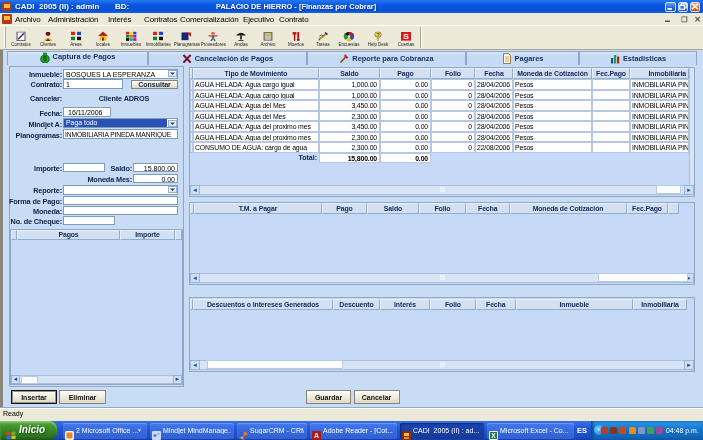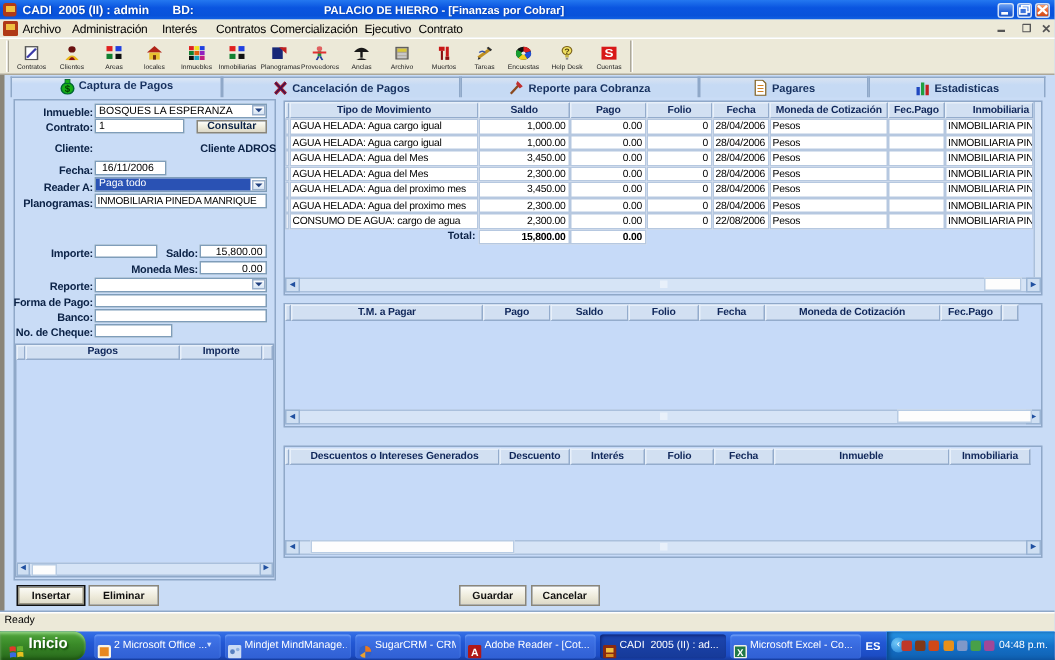--- a/index.html
+++ b/index.html
@@ -211,25 +211,25 @@
     <div style="position:absolute;left:2px;top:1.5px;font-size:7px;color:#000;white-space:nowrap;">BOSQUES LA ESPERANZA</div>
 <div style="position:absolute;right:0.5px;top:0.5px;width:9px;height:7px;background:linear-gradient(#fefefe,#d6e4f4);border:1px solid #9ab0cc;">
       <svg width="7" height="5" style="display:block;margin:0 auto;">
         <path d="M1 1.4 L6 1.4 L3.5 3.9 Z" fill="#204080"></path>
       </svg>
     </div>
   </div>
 <div class="lbl" style="left:2px;top:80px;width:60px;">Contrato:</div>
 <div class="tb" style="left:63px;top:79px;width:60px;height:9.5px;text-align:left;padding:1px 2px 0 2px;overflow:hidden;white-space:nowrap;">1</div>
 <div class="btn" style="left:131px;top:79.5px;width:47px;height:9.5px;line-height:8.5px;color:#0b2246;">Consultar</div>
-<div class="lbl" style="left:2px;top:93.5px;width:60px;">Cliente:</div>
-<div class="lbl" style="left:64px;top:93.5px;width:120px;text-align:right;">Cliente ADROS</div>
+<div class="lbl" style="left:2px;top:93.5px;width:60px;">Cancelar:</div>
+<div class="lbl" style="left:64px;top:93.5px;width:120px;text-align:center;">Cliente ADROS</div>
 <div class="lbl" style="left:2px;top:108.5px;width:60px;">Fecha:</div>
 <div class="tb" style="left:63px;top:107px;width:48px;height:9.5px;text-align:left;padding:1px 4px 0 4px;overflow:hidden;white-space:nowrap;">16/11/2006</div>
-<div class="lbl" style="left:2px;top:119.5px;width:60px;">Reader A:</div>
+<div class="lbl" style="left:2px;top:119.5px;width:60px;">Mindjet A:</div>
 <div class="tb" style="left:63px;top:118px;width:115px;height:10px;">
     <div style="position:absolute;left:0;top:0;right:10px;bottom:0;background:#2a52b4;color:#fff;font-size:6.9px;line-height:8.5px;padding:0 0 0 2px;white-space:nowrap;overflow:hidden;">Paga todo</div>
 <div style="position:absolute;right:0.5px;top:0.5px;width:9px;height:7px;background:linear-gradient(#fefefe,#d6e4f4);border:1px solid #9ab0cc;">
       <svg width="7" height="5" style="display:block;margin:0 auto;">
         <path d="M1 1.4 L6 1.4 L3.5 3.9 Z" fill="#204080"></path>
       </svg>
     </div>
   </div>
 <div class="lbl" style="left:2px;top:130.5px;width:60px;">Planogramas:</div>
 <div class="tb" style="left:63px;top:129px;width:115px;height:9.5px;padding:1px 0 0 1px;overflow:hidden;white-space:nowrap;font-size:6.7px;letter-spacing:-0.1px;">INMOBILIARIA PINEDA MANRIQUE</div>
@@ -243,21 +243,21 @@
 <div class="tb" style="left:63px;top:184.5px;width:115px;height:10px;">
     <div style="position:absolute;left:2px;top:1.5px;font-size:7px;color:#000;white-space:nowrap;"></div>
 <div style="position:absolute;right:0.5px;top:0.5px;width:9px;height:7px;background:linear-gradient(#fefefe,#d6e4f4);border:1px solid #9ab0cc;">
       <svg width="7" height="5" style="display:block;margin:0 auto;">
         <path d="M1 1.4 L6 1.4 L3.5 3.9 Z" fill="#204080"></path>
       </svg>
     </div>
   </div>
 <div class="lbl" style="left:0px;top:196.5px;width:62px;">Forma de Pago:</div>
 <div class="tb" style="left:63px;top:195.5px;width:115px;height:9.5px;text-align:left;padding:1px 2px 0 2px;overflow:hidden;white-space:nowrap;"></div>
-<div class="lbl" style="left:2px;top:207px;width:60px;">Banco:</div>
+<div class="lbl" style="left:2px;top:207px;width:60px;">Moneda:</div>
 <div class="tb" style="left:63px;top:205.5px;width:115px;height:9.5px;text-align:left;padding:1px 2px 0 2px;overflow:hidden;white-space:nowrap;"></div>
 <div class="lbl" style="left:0px;top:217px;width:62px;">No. de Cheque:</div>
 <div class="tb" style="left:63px;top:215.5px;width:52px;height:9.5px;text-align:left;padding:1px 2px 0 2px;overflow:hidden;white-space:nowrap;"></div>
 <div class="a" style="left:10px;top:229px;width:173px;height:156px;border:1px solid #8fa8c8;background:#c6daf8;"></div>
 <div class="hdrcell" style="left:11px;top:230px;width:6px;height:10px;"></div>
 <div class="hdrcell" style="left:17px;top:230px;width:103px;height:10px;">Pagos</div>
 <div class="hdrcell" style="left:120px;top:230px;width:55px;height:10px;">Importe</div>
 <div class="hdrcell" style="left:175px;top:230px;width:7px;height:10px;"></div>
 <div class="a" style="left:11px;top:375px;width:171px;height:9px;background:#d6e4f6;border:1px solid #aac0dc;"></div>
 <div class="a" style="left:11px;top:375px;width:9px;height:9px;background:#cfdff2;border:1px solid #9ab4d4;color:#2050a0;font-size:6px;line-height:7px;text-align:center;">◄</div>
@@ -383,21 +383,21 @@
 <div class="a" style="left:0;top:421px;width:703px;height:19px;background:linear-gradient(#3671e6,#2257d4 40%,#1c4cc4 85%,#163c9e);"></div>
 <div class="a" style="left:0;top:421px;width:57px;height:19px;background:linear-gradient(#52a83e,#3a8a28 45%,#2e7420 80%,#266418);border-radius:0 8px 8px 0;box-shadow:inset 0 1.5px 2px #90d080, inset 0 -1px 2px #1a5010;"></div>
 <div class="a" style="left:6px;top:426px;width:10px;height:9px;"><svg width="10" height="9" viewBox="0 0 13 12">
       <g transform="rotate(-3 6 6)">
         <path d="M0.5 1.5 Q3 0.5 6 1.5 L6 5.8 Q3 4.8 0.5 5.8 Z" fill="#e03a2a"></path>
         <path d="M7 1.5 Q10 0.5 12.5 1.5 L12.5 5.8 Q10 4.8 7 5.8 Z" fill="#68b030"></path>
         <path d="M0.5 6.8 Q3 5.8 6 6.8 L6 11 Q3 10 0.5 11 Z" fill="#3a6ae0"></path>
         <path d="M7 6.8 Q10 5.8 12.5 6.8 L12.5 11 Q10 10 7 11 Z" fill="#e8c020"></path>
       </g>
     </svg></div>
-<div class="a" style="left:19px;top:423.5px;font-size:10px;font-weight:bold;color:#fff;text-shadow:1px 1px 1px #1a5010;">Inicio</div>
+<div class="a" style="left:19px;top:423.5px;font-size:10px;font-weight:bold;font-style:italic;color:#fff;text-shadow:1px 1px 1px #1a5010;">Inicio</div>
 <div class="a" style="left:63px;top:422.5px;width:84px;height:16.5px;background:linear-gradient(#4278ec,#3768dc 55%,#3060d4);box-shadow:inset 0 1px 1px #6d9cf4;border-radius:2px;overflow:hidden;"></div>
 <div class="a" style="left:65px;top:426px;width:9px;height:9px;"><svg width="9" height="9">
       <rect width="9" height="9" rx="1.5" fill="#f8f4e8"></rect>
       <rect x="1.5" y="1.5" width="6" height="6" fill="#e88820"></rect>
     </svg></div>
 <div class="a" style="left:76px;top:426.5px;width:68px;font-size:7px;color:#fff;white-space:nowrap;overflow:hidden;">2 Microsoft Office ...</div>
 <div class="a" style="left:137px;top:427px;color:#d0e0ff;font-size:5px;">▼</div>
 <div class="a" style="left:150px;top:422.5px;width:84px;height:16.5px;background:linear-gradient(#4278ec,#3768dc 55%,#3060d4);box-shadow:inset 0 1px 1px #6d9cf4;border-radius:2px;overflow:hidden;"></div>
 <div class="a" style="left:152px;top:426px;width:9px;height:9px;"><svg width="9" height="9">
       <rect width="9" height="9" rx="1" fill="#cddcf4"></rect>

